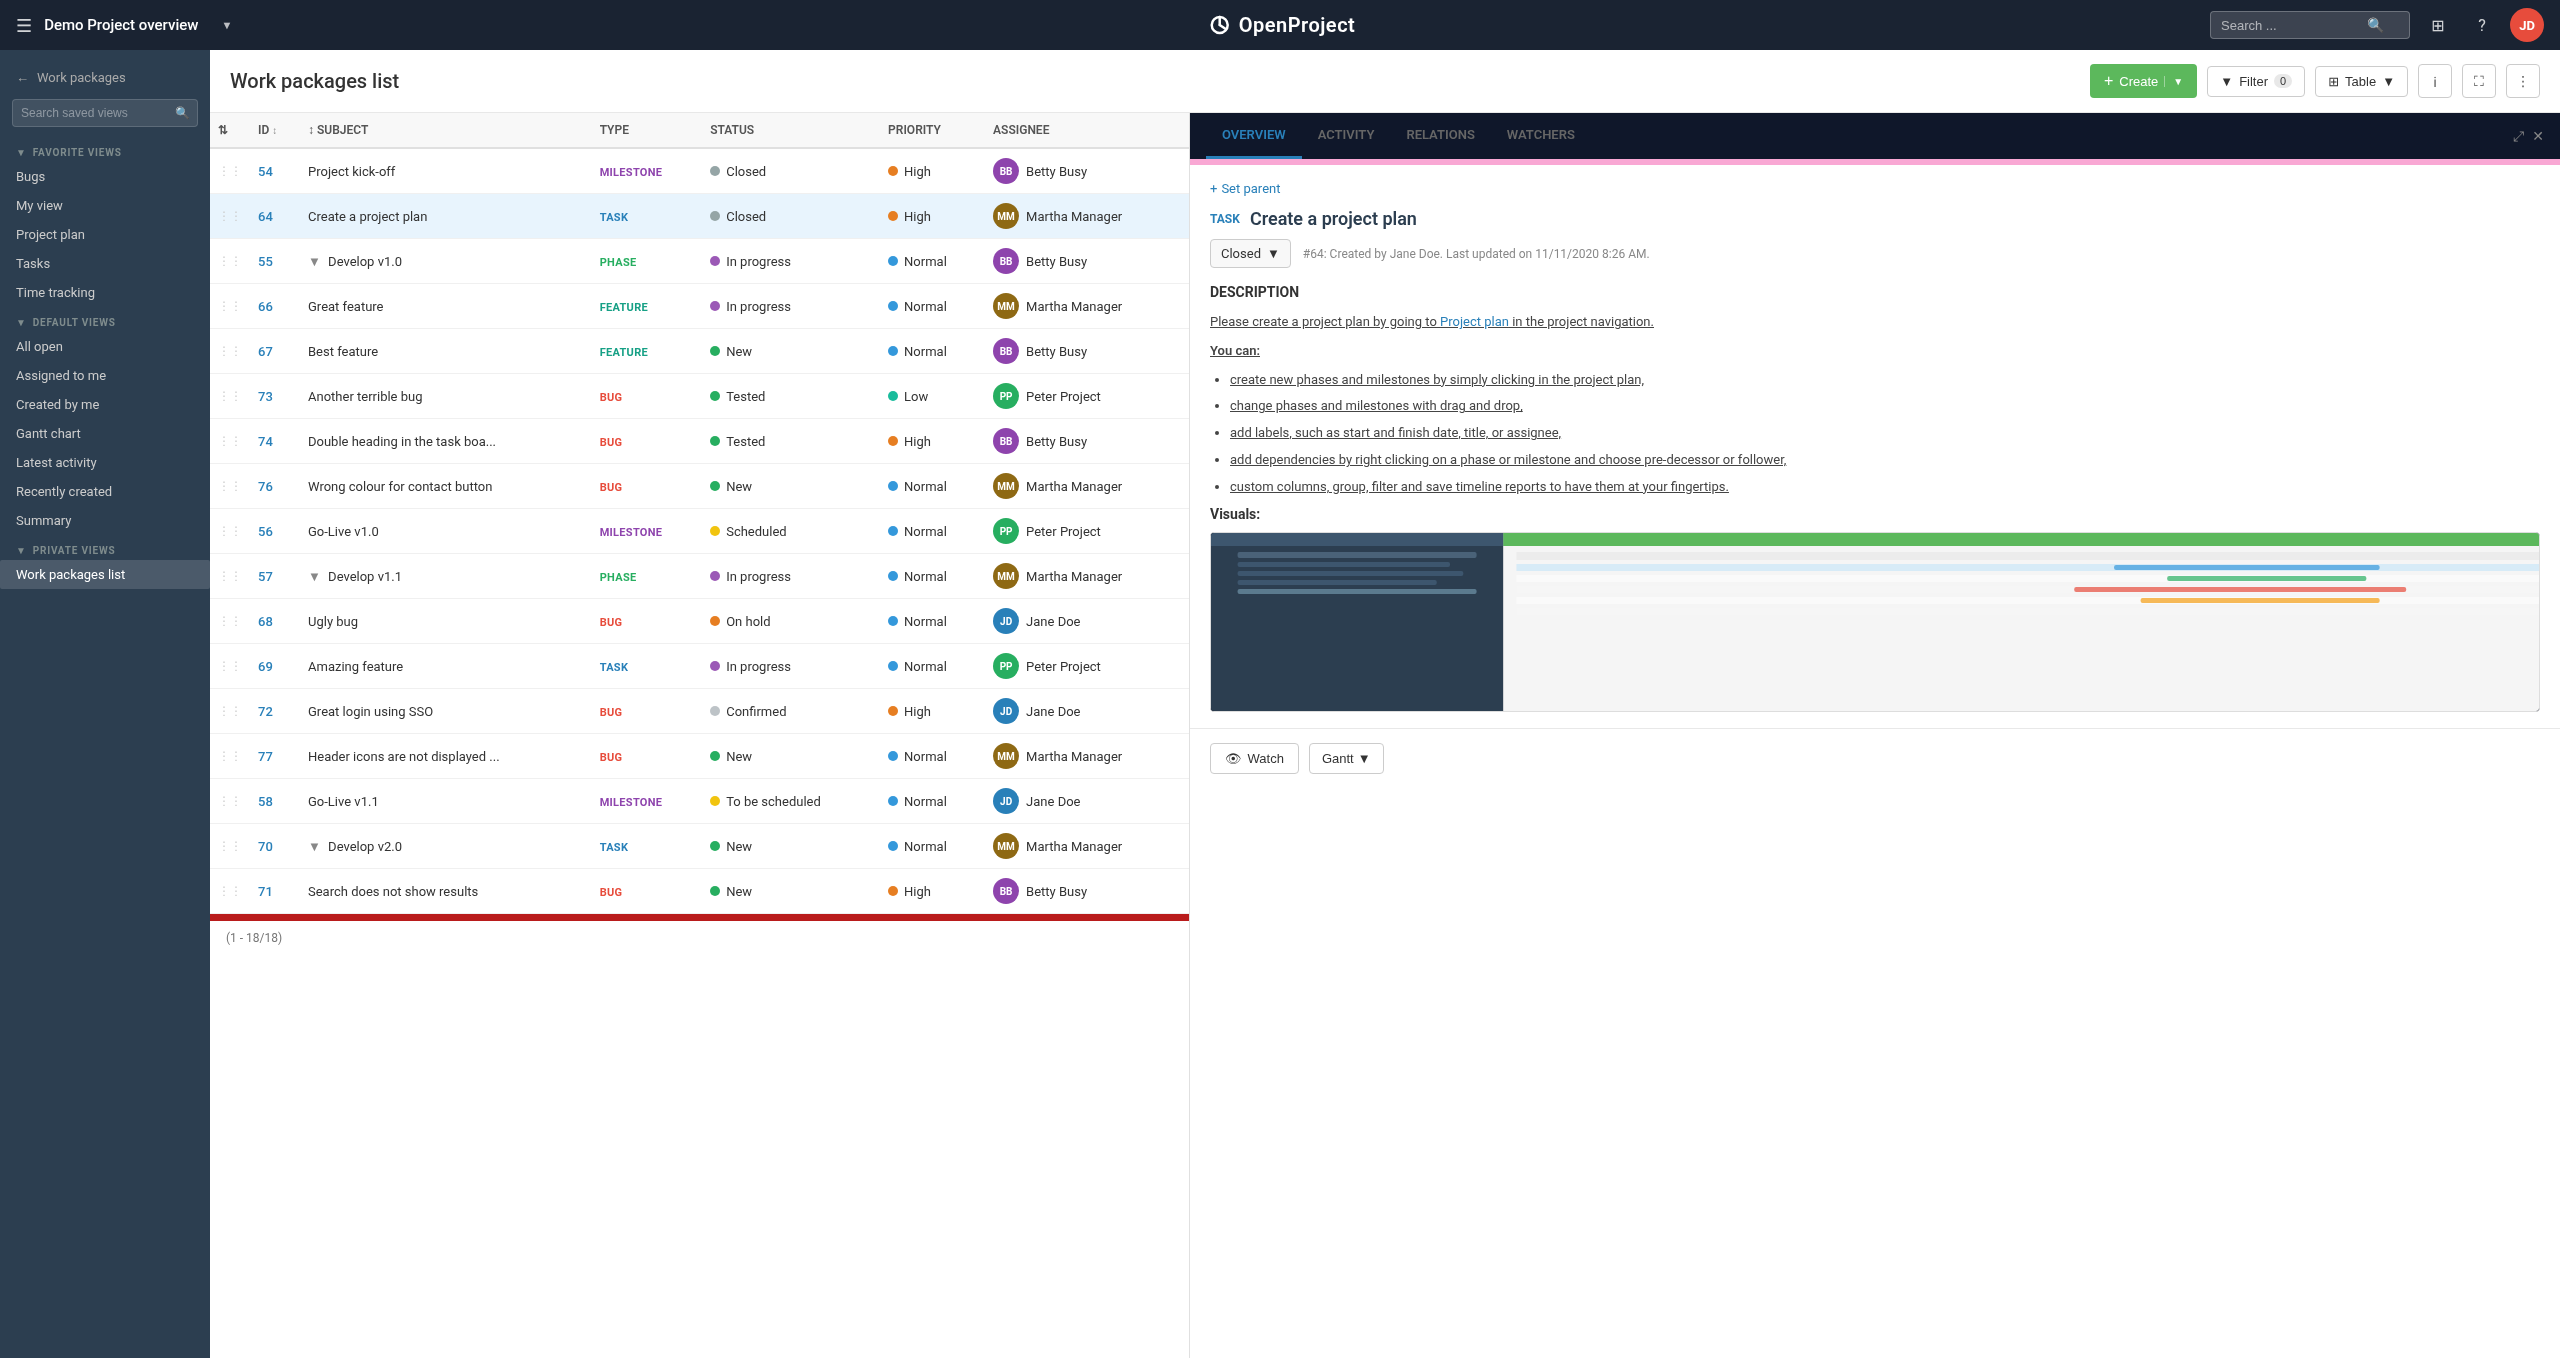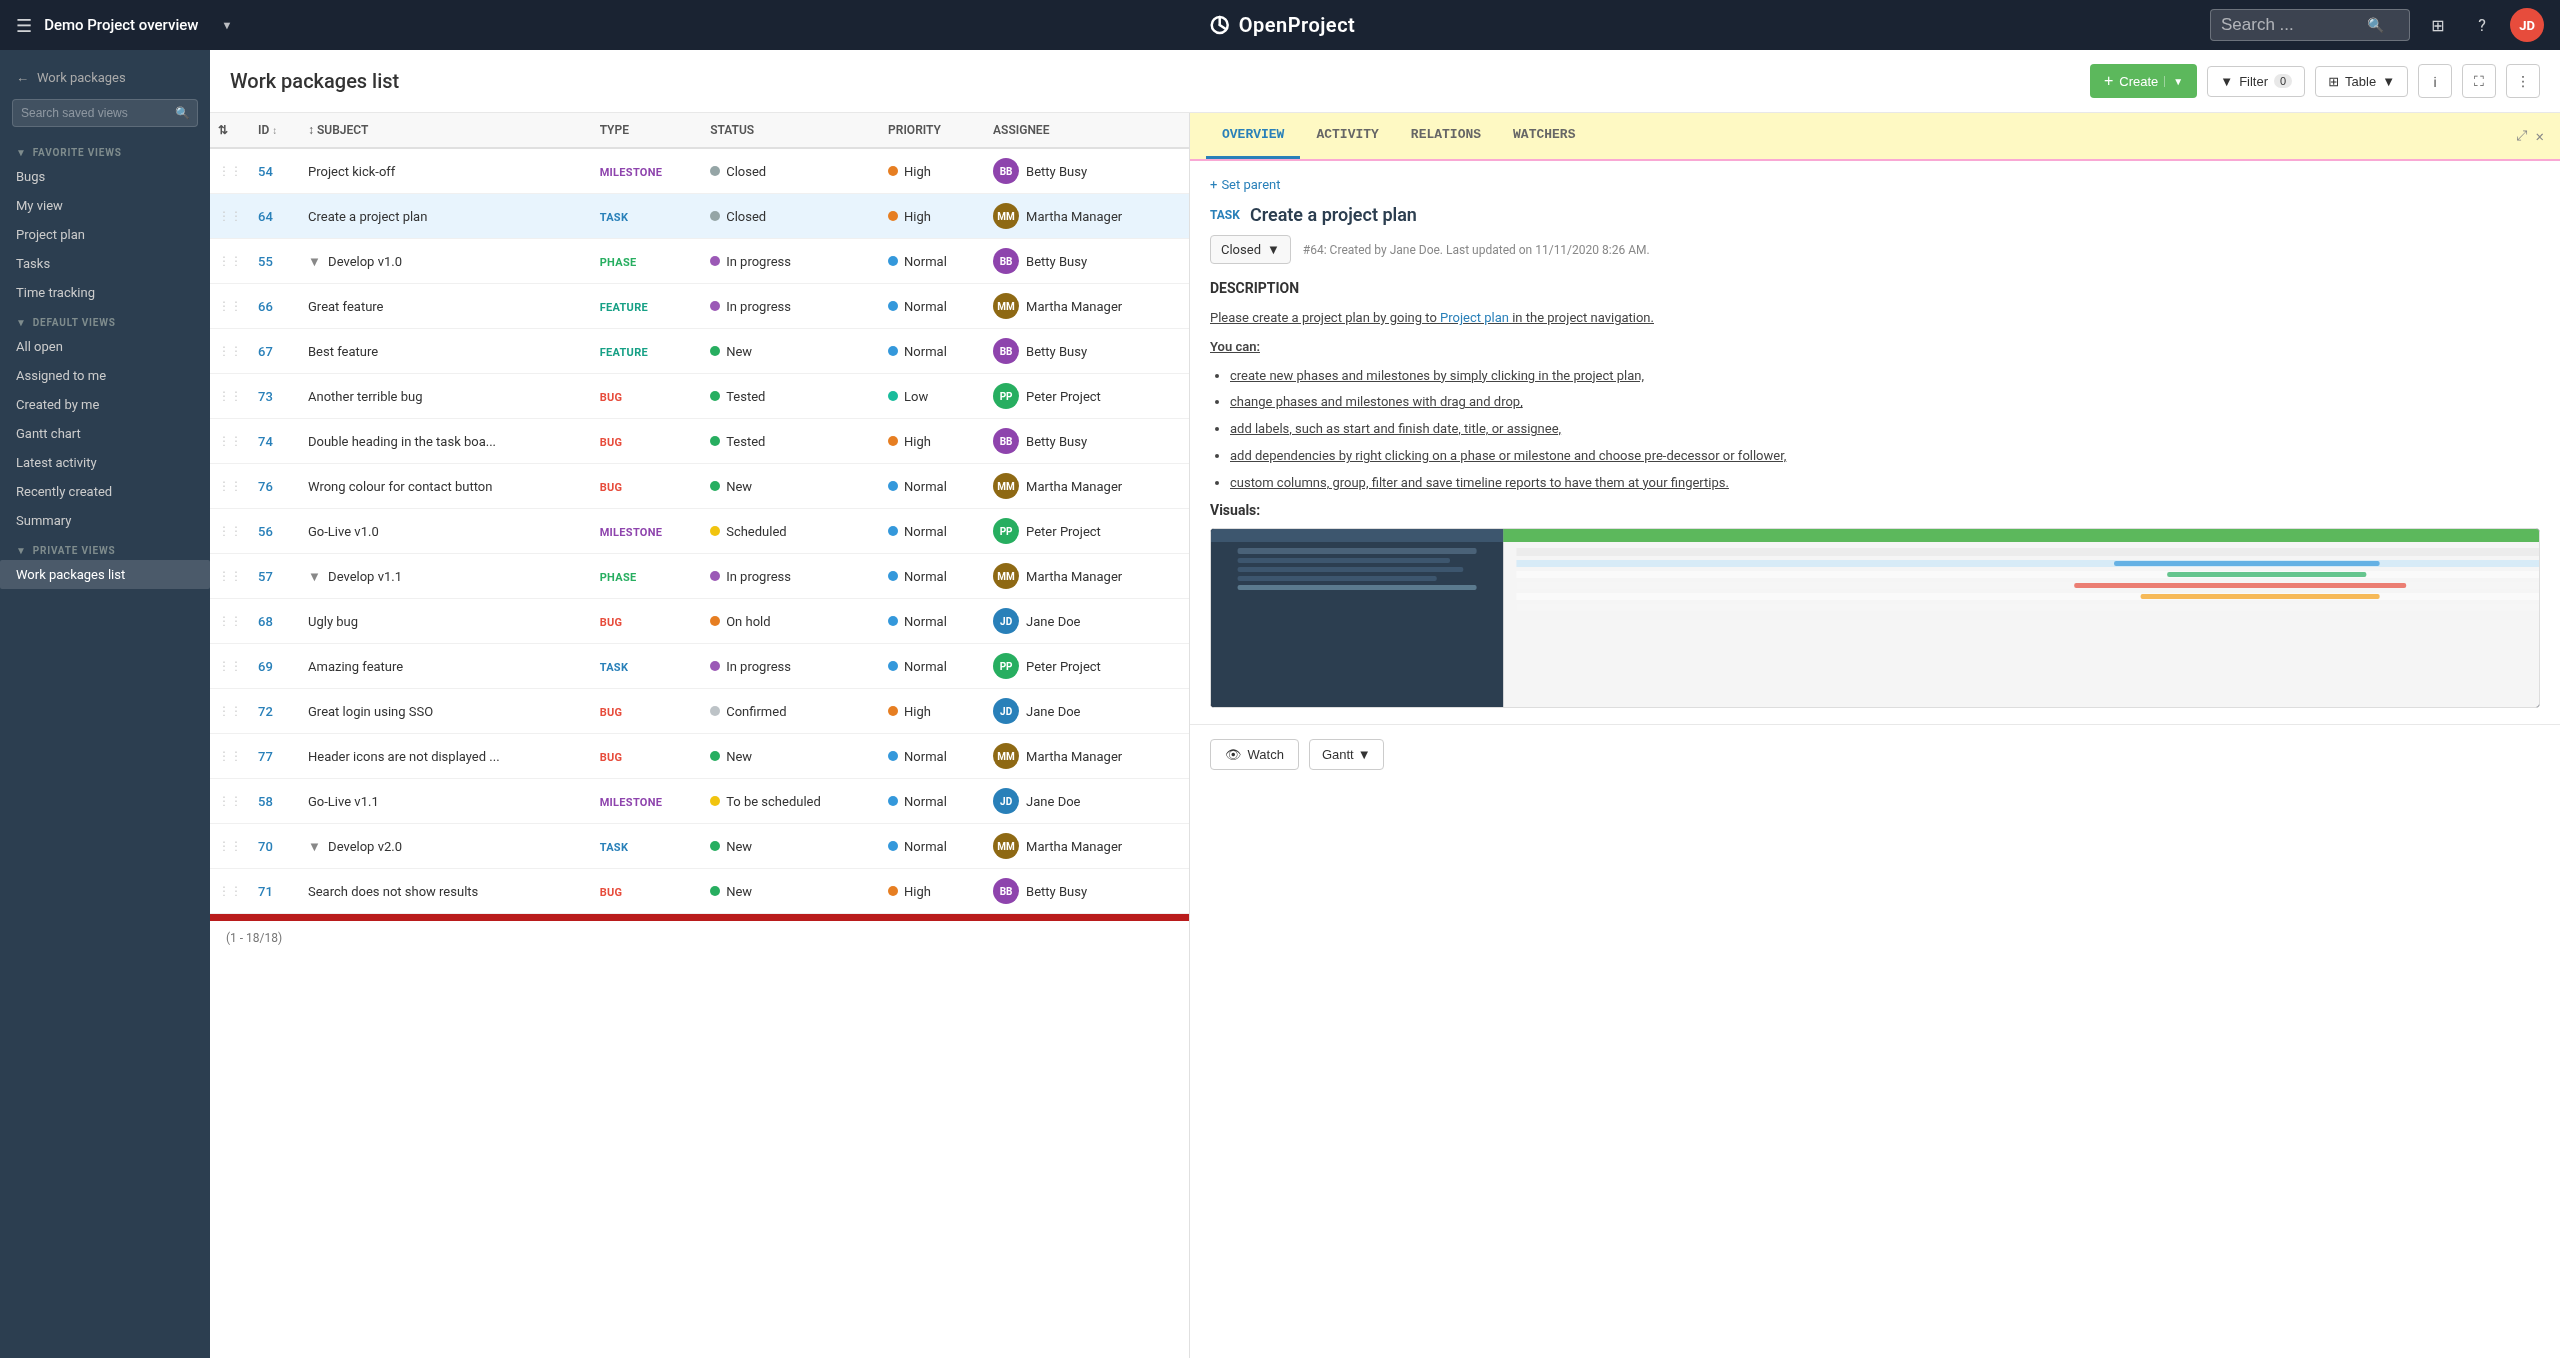--- a/index.html
+++ b/index.html
@@ -17,21 +17,21 @@
       top: 0; left: 0; right: 0;
       z-index: 100;
     }
     .top-nav .hamburger { font-size: 18px; cursor: pointer; margin-right: 12px; opacity: 0.8; }
     .top-nav .project-name { font-size: 15px; font-weight: 500; display: flex; align-items: center; gap: 23px; }
     .top-nav .project-name .chevron { font-size: 11px; opacity: 0.7; }
     .top-nav .logo { position: absolute; left: 50%; transform: translateX(-50%); display: flex; align-items: center; gap: 4px; font-size: 20px; font-weight: 600; letter-spacing: 0.5px; }
     .top-nav .logo svg { width: 30px; height: 22px; }
     .top-nav .right-actions { margin-left: auto; display: flex; align-items: center; gap: 12px; }
     .search-box { background: rgba(255,255,255,0.15); border: 1px solid rgba(255,255,255,0.25); border-radius: 4px; padding: 5px 10px; color: #fff; width: 200px; display: flex; align-items: center; gap: 6px; }
-    .search-box input { background: transparent; border: none; outline: none; color: #a3a3a3; width: 140px; font-size: 17px; }
+    .search-box input { background: transparent; border: none; outline: none; color: #a3a3a3; width: 140px; font-size: 13px; }
     .search-box input::placeholder { color: rgba(255,255,255,0.6); }
     .top-nav .icon-btn { width: 32px; height: 32px; border-radius: 50%; display: flex; align-items: center; justify-content: center; cursor: pointer; color: rgba(255,255,255,0.8); font-size: 16px; }
     .avatar-btn { width: 34px; height: 34px; border-radius: 50%; background: #e74c3c; display: flex; align-items: center; justify-content: center; color: #fff; font-weight: 700; font-size: 13px; cursor: pointer; }
 
     
     .layout { display: flex; margin-top: 50px; height: calc(100vh - 50px); }
 
     
     .sidebar {
       width: 210px;
@@ -105,21 +105,21 @@
     .assignee-cell { display: flex; align-items: center; gap: 7px; }
     .avatar-sm { width: 26px; height: 26px; border-radius: 50%; display: flex; align-items: center; justify-content: center; color: #fff; font-weight: 700; font-size: 10px; flex-shrink: 0; }
     .av-bb { background: #8e44ad; }
     .av-mm { background: #8e6914; }
     .av-pp { background: #27ae60; }
     .av-jd { background: #2980b9; }
     .footer-info { padding: 10px 16px; font-size: 12px; color: #777; border-top: 7px solid #b91c1c; }
 
     
     .detail-panel { flex: 1; overflow-y: auto; background: #fff; display: flex; flex-direction: column; }
-    .detail-tabs { display: flex; border-bottom: 2px solid #f9a8d4; padding: 0 16px; background: #fef9c3; position: sticky; top: 0; z-index: 10; font-family: Liberation Mono, monospace; }
+    .detail-tabs { display: flex; border-bottom: 6px solid #f9a8d4; padding: 0 16px; background: #0f172a; position: sticky; top: 0; z-index: 10; }
     .detail-tab { padding: 14px 16px; font-size: 13px; font-weight: 600; color: #666; cursor: pointer; border-bottom: 3px solid transparent; white-space: nowrap; }
     .detail-tab.active { color: #2980b9; border-bottom-color: #2980b9; }
     .detail-tab-actions { margin-left: auto; display: flex; align-items: center; gap: 8px; padding: 10px 0; }
     .detail-tab-actions .icon-sm { color: #888; cursor: pointer; font-size: 14px; }
     .detail-body { padding: 16px 20px; }
     .set-parent { color: #2980b9; font-size: 13px; cursor: pointer; margin-bottom: 12px; display: flex; align-items: center; gap: 4px; }
     .detail-title-row { display: flex; align-items: center; gap: 10px; margin-bottom: 10px; }
     .detail-type-badge { color: #2980b9; font-size: 12px; font-weight: 700; }
     .detail-title { font-size: 18px; font-weight: 600; color: #2c3e50; }
     .status-row { display: flex; align-items: center; gap: 12px; margin-bottom: 16px; }

